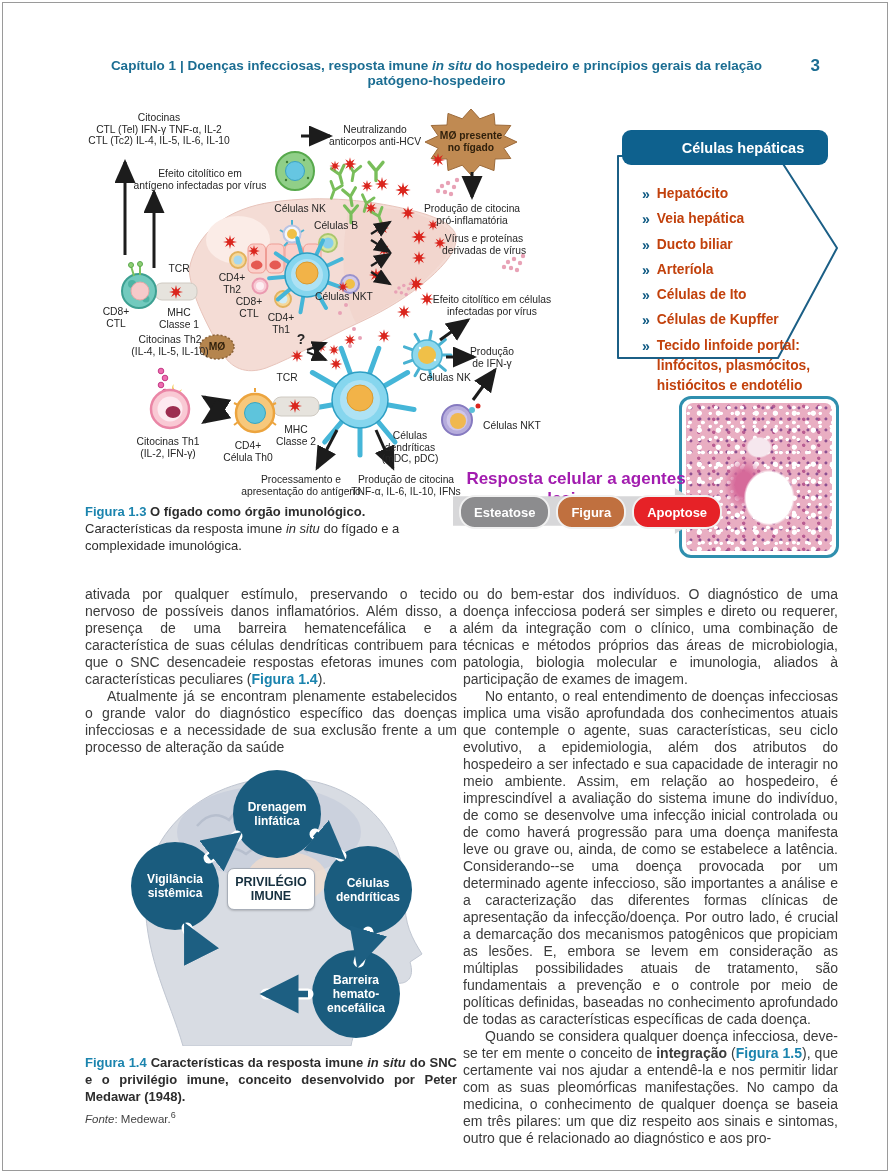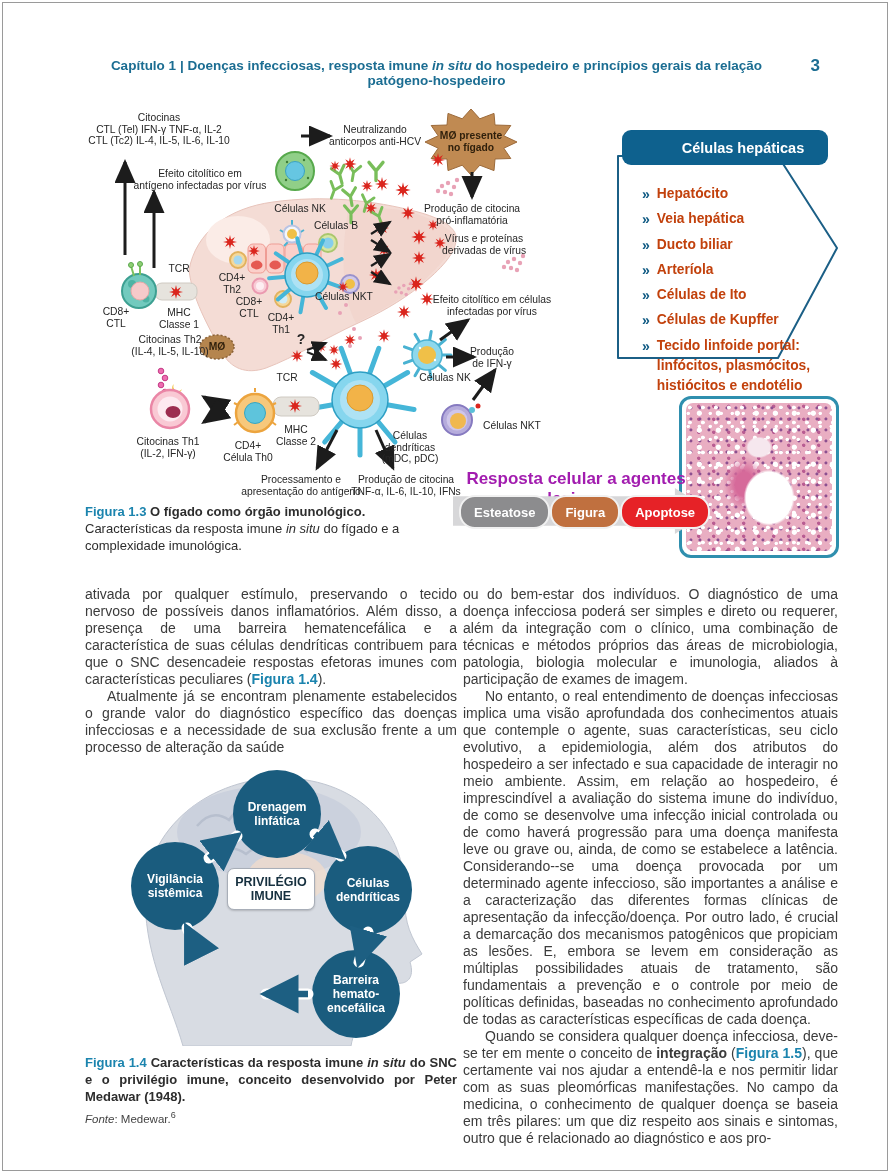--- a/index.html
+++ b/index.html
@@ -39,21 +39,21 @@
       radial-gradient(circle at 20% 80%, #ffffff 0 1.4px, rgba(0,0,0,0) 2px),
       radial-gradient(circle at 55% 45%, #8c4f90 0 1.2px, rgba(0,0,0,0) 1.8px),
       radial-gradient(circle at 85% 25%, #b85c92 0 1.4px, rgba(0,0,0,0) 2px);
     background-size:100% 100%,100% 100%,100% 100%,13px 15px,19px 17px,11px 13px,9px 11px,15px 13px;
     background-repeat:no-repeat,no-repeat,no-repeat,repeat,repeat,repeat,repeat,repeat;}
   
   .resp-title{position:absolute;left:368px;top:369px;width:240px;text-align:center;
               font-size:17px;font-weight:700;color:#a21caf;}
   .resp-arrow{position:absolute;left:365px;top:388px;width:258px;height:46px;background:#d7d7d9;
               clip-path:polygon(0 18%,86% 18%,86% 0,100% 50%,86% 100%,86% 82%,0 82%);}
-  .resp-btns{position:absolute;left:371px;top:395px;display:flex;}
+  .resp-btns{position:absolute;left:371px;top:395px;display:flex;gap:6px;}
   .pill{height:30px;padding:0 13px;border-radius:16px;border:2px solid #f1f1f1;color:#fff;
         font-weight:700;font-size:13px;display:flex;align-items:center;}
   .pill.esteatose{background:#8c8c8e;}
   .pill.necrose{background:#c0703f;}
   .pill.apoptose{background:#e62227;}
   
   .caption{position:absolute;font-size:13px;line-height:1.32;color:#2d2d2d;}
   .cap13{left:85px;top:503px;width:352px;}
   .col{position:absolute;top:586px;font-size:14px;line-height:17px;text-align:justify;color:#3b3b3b;}
   .col.left{left:85px;width:372px;}

